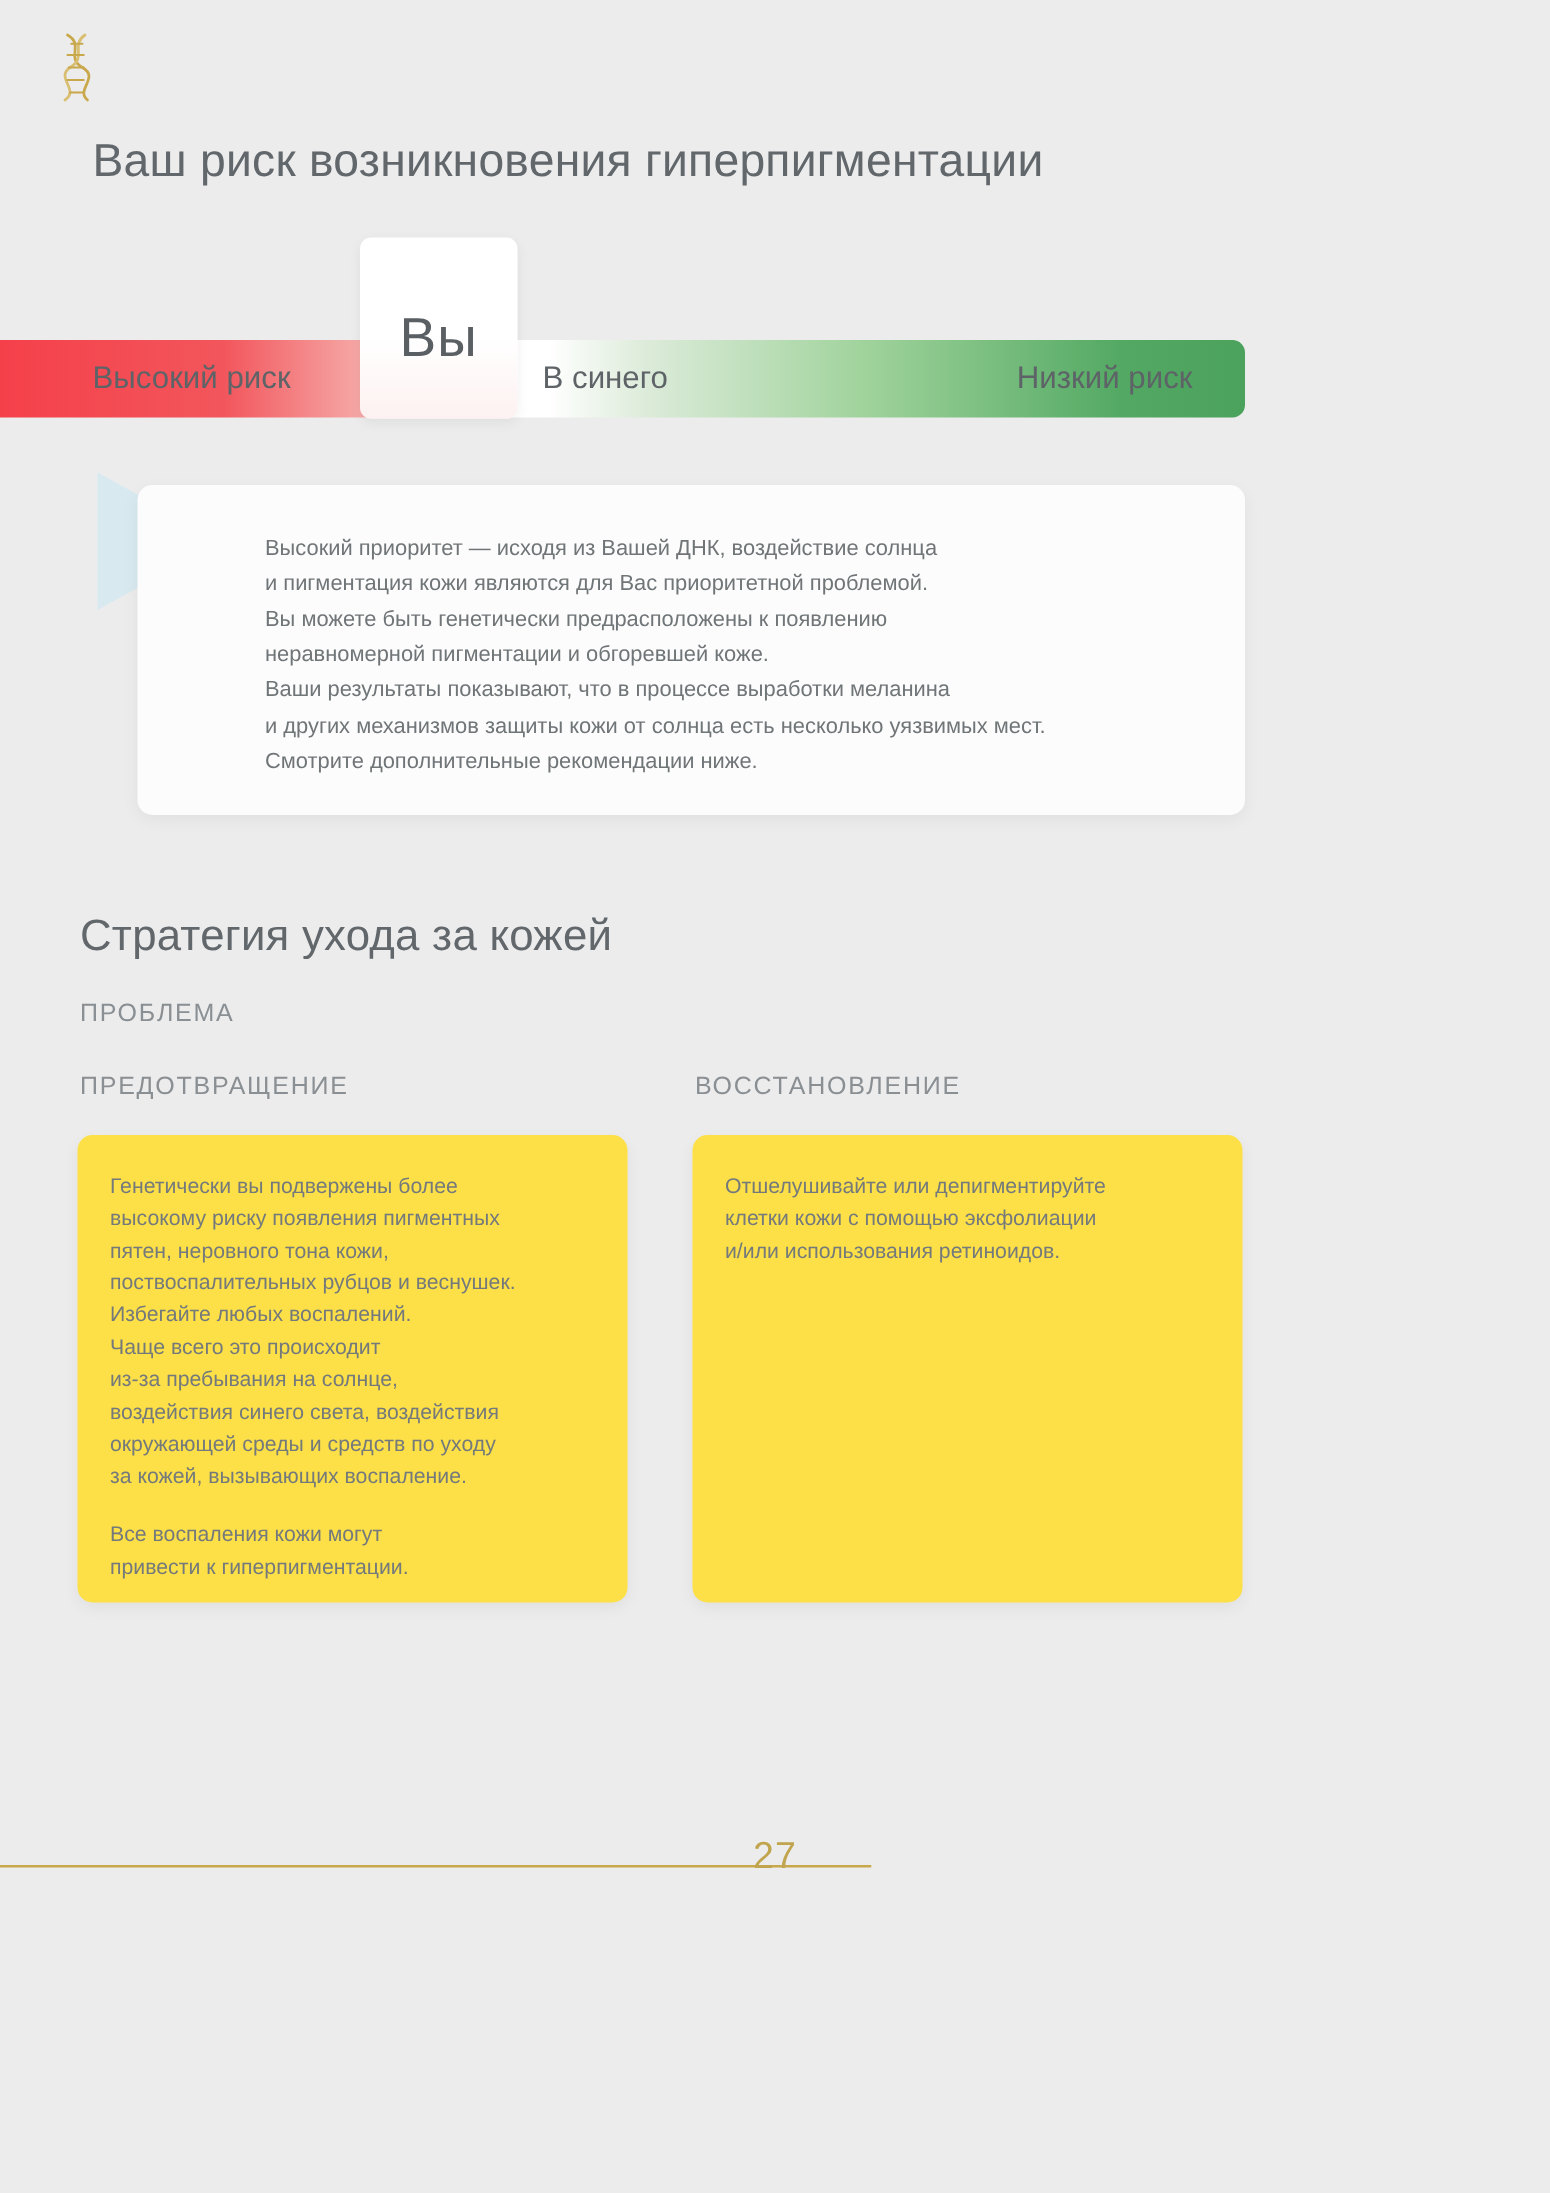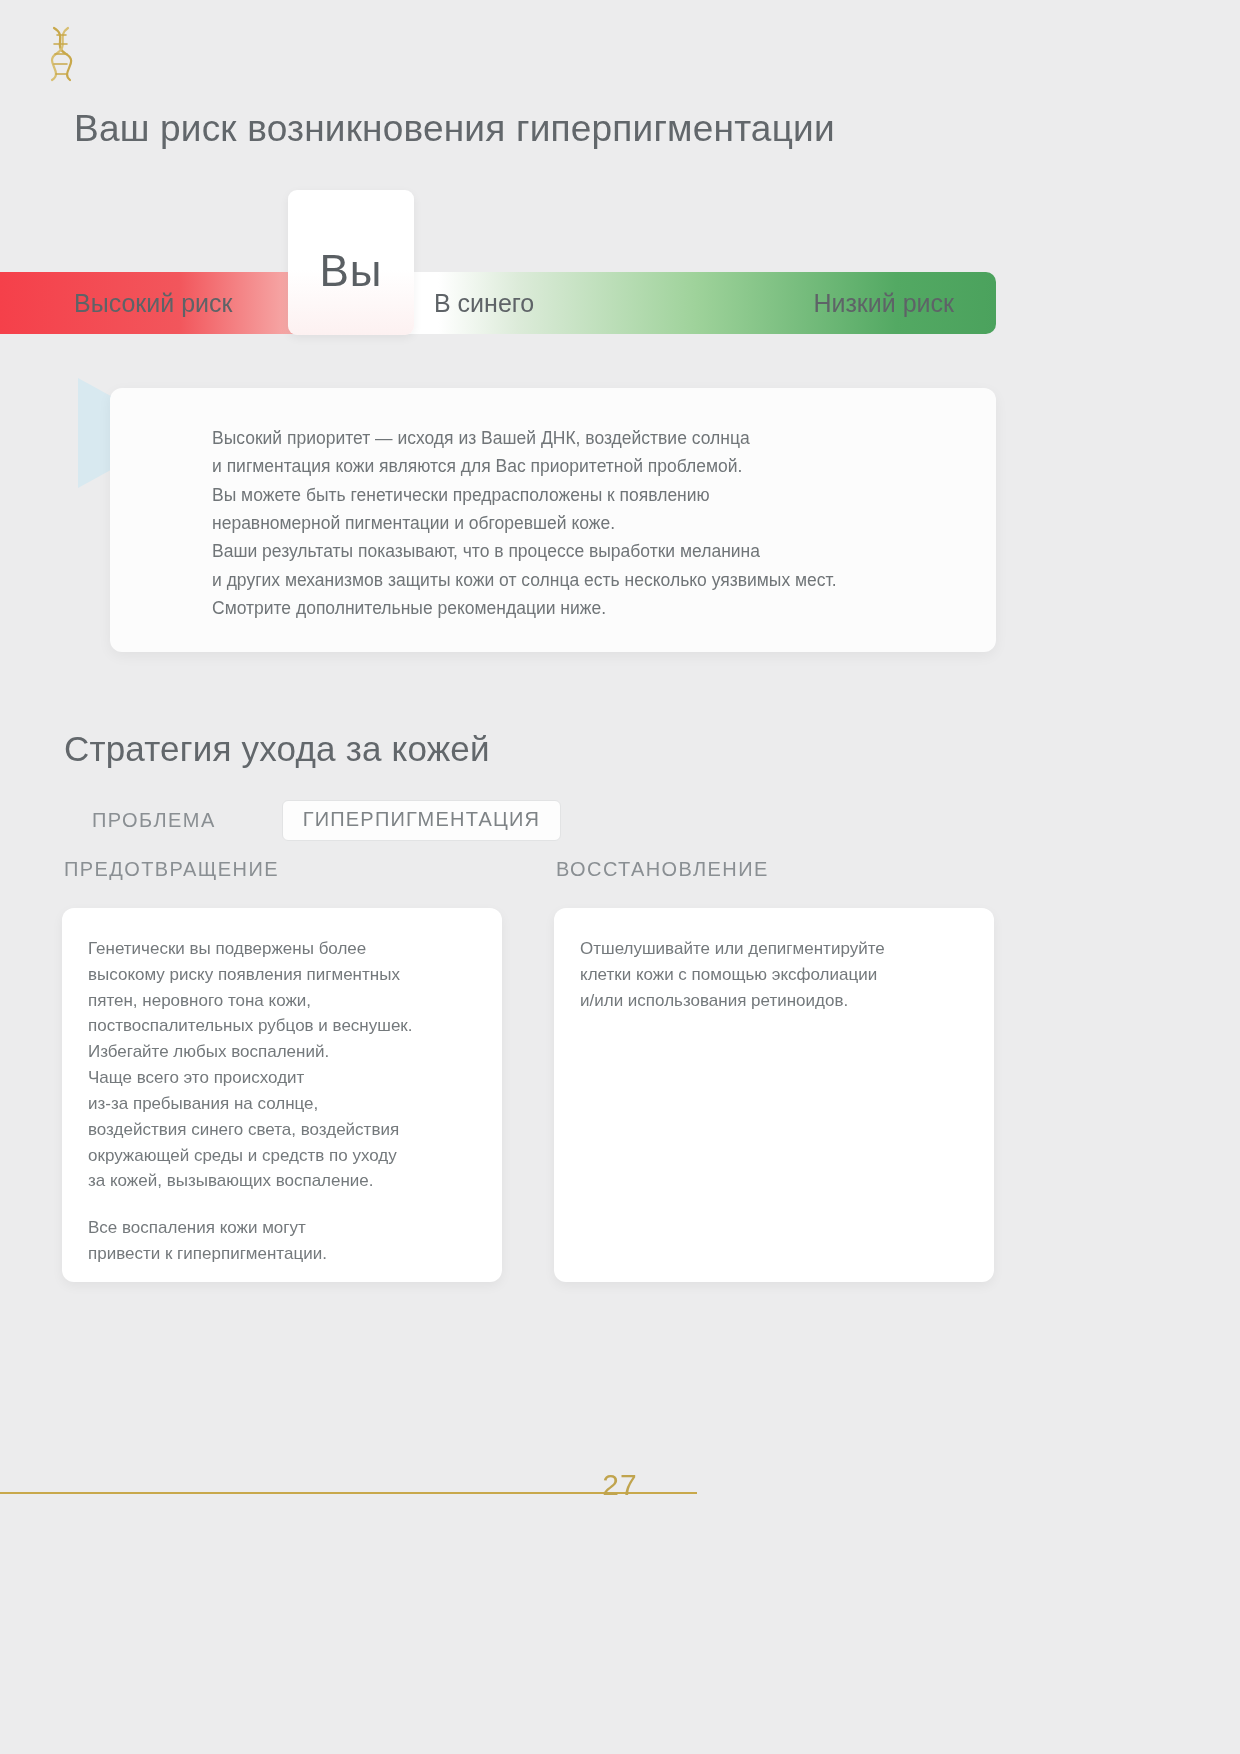--- a/index.html
+++ b/index.html
@@ -139,21 +139,20 @@
     letter-spacing: 0.2px;
   }
 
   .problem-row {
     position: absolute;
     left: 64px;
     top: 800px;
     display: flex;
     align-items: center;
     gap: 66px;
-    margin-left: 28px;
   }
   .label-caps {
     font-size: 20px;
     font-weight: 300;
     letter-spacing: 1.4px;
     color: #8a8f93;
     text-transform: uppercase;
   }
   .chip {
     background: #fdfdfd;
@@ -176,21 +175,21 @@
     position: absolute;
     left: 556px;
     top: 858px;
   }
 
   .card {
     position: absolute;
     top: 908px;
     width: 440px;
     height: 374px;
-    background: #ffffff;
+    background: #fde047;
     border-radius: 12px;
     box-shadow: 0 4px 12px rgba(0,0,0,0.05);
     box-sizing: border-box;
     padding: 28px 26px;
   }
   .card.left  { left: 62px; }
   .card.right { left: 554px; }
   .card p {
     margin: 0;
     font-size: 17px;
@@ -253,21 +252,20 @@
 неравномерной пигментации и обгоревшей коже.
 Ваши результаты показывают, что в процессе выработки меланина
 и других механизмов защиты кожи от солнца есть несколько уязвимых мест.
 Смотрите дополнительные рекомендации ниже.</p>
 </div>
 
 <h2 class="section-title">Стратегия ухода за кожей</h2>
 
 <div class="problem-row">
   <span class="label-caps">ПРОБЛЕМА</span>
-  <span class="chip">ГИПЕРПИГМЕНТАЦИЯ</span>
 </div>
 
 <div class="label-caps col-head-left">ПРЕДОТВРАЩЕНИЕ</div>
 <div class="label-caps col-head-right">ВОССТАНОВЛЕНИЕ</div>
 
 <div class="card left">
   <p>Генетически вы подвержены более
 высокому риску появления пигментных
 пятен, неровного тона кожи,
 поствоспалительных рубцов и веснушек.

